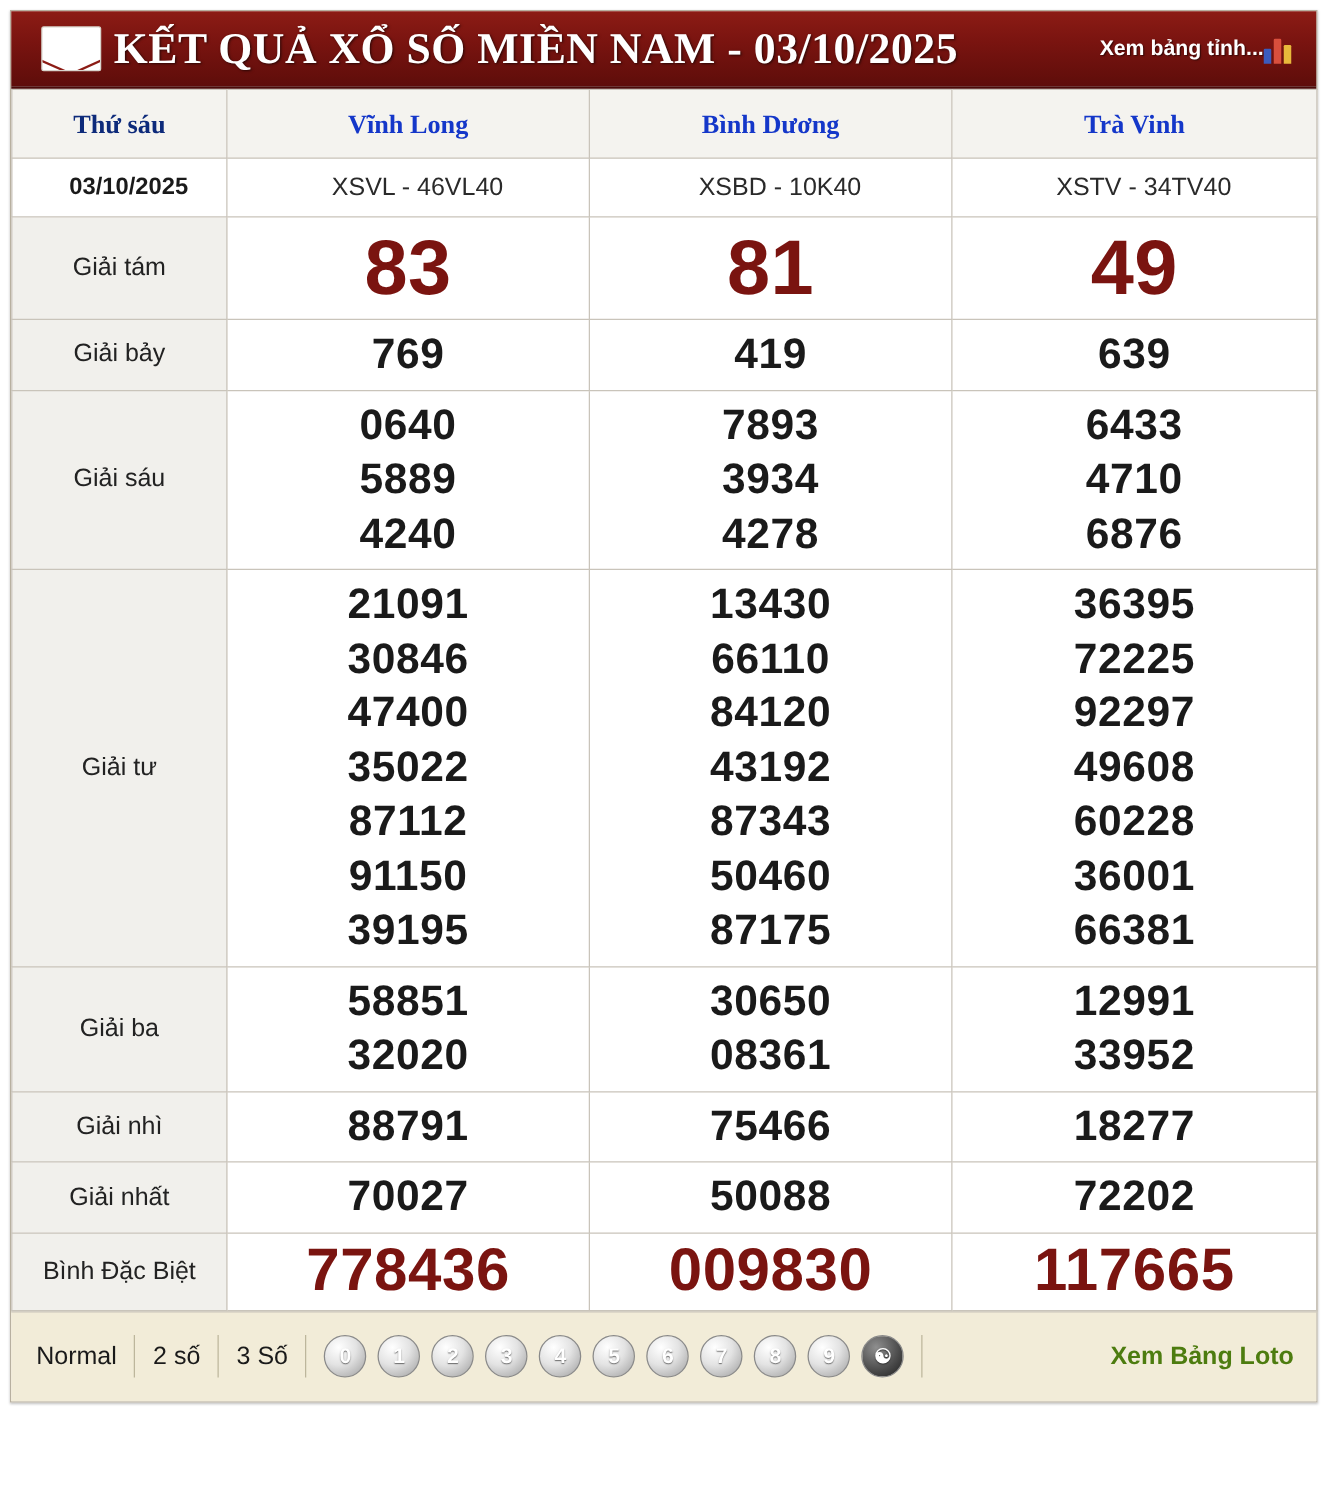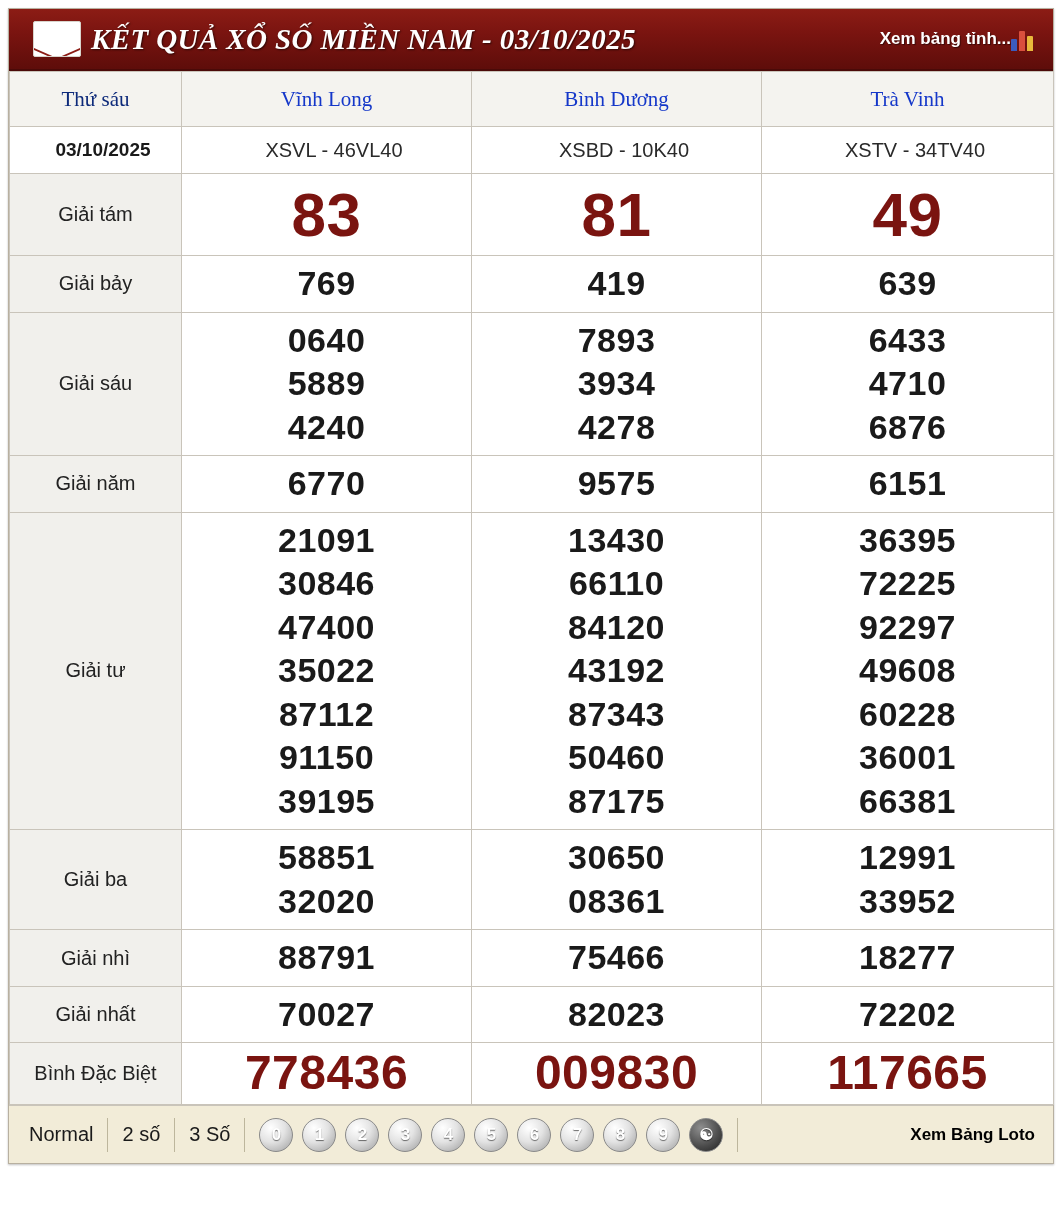--- a/index.html
+++ b/index.html
@@ -69,25 +69,24 @@
     width: 50px; height: 28px;
     border-bottom: 2px solid #8c1c15;
     transform: skewY(-24deg);
     transform-origin: right top;
   }
   .header-title {
     flex: 1 1 auto;
     color: #ffffff;
     font-family: "Liberation Serif", serif;
     font-weight: bold;
-    font-size: 29px;
+    font-size: 35px;
     letter-spacing: 0.4px;
     text-shadow: 1px 1px 2px rgba(0,0,0,0.6);
     white-space: nowrap;
-    font-style: italic;
   }
   .header-right {
     flex: 0 0 auto;
     display: flex;
     align-items: center;
     gap: 0;
     padding-right: 6px;
   }
   .header-link {
     color: #ffffff;
@@ -127,21 +126,21 @@
     border: 1px solid #c9c4ba;
     text-align: center;
     vertical-align: middle;
   }
 
   .row-province th {
     background: #f4f3ef;
     height: 52px;
     font-family: "Liberation Serif", serif;
     font-size: 21px;
-    font-weight: normal;
+    font-weight: bold;
   }
   .th-day { color: #0d2a7a; }
   .th-prov { color: #1437c9; }
 
   .row-code td {
     background: #ffffff;
     height: 44px;
     font-size: 20px;
     color: #2a2a2a;
     font-family: "Liberation Sans", sans-serif;
@@ -179,21 +178,21 @@
   .row-special .num-cell {
     font-size: 48px;
     color: #7a1410;
     line-height: 1.1;
     padding: 4px 12px;
   }
   .row-special .prize-label { font-size: 20px; font-weight: normal; }
 
   
   .footer {
-    height: 58px;
+    height: 72px;
     box-sizing: border-box;
     background: #f2ecd8;
     border-top: 1px solid #c9c4ba;
     display: flex;
     align-items: center;
     padding: 0 8px;
     gap: 0;
   }
   .fbtn {
     font-size: 20px;
@@ -226,23 +225,23 @@
     align-items: center;
     justify-content: center;
     text-shadow: 0 1px 1px rgba(0,0,0,0.55);
   }
   .ball.yin {
     background: radial-gradient(circle at 34% 28%, #8f8f8f 0%, #4a4a4a 60%, #202020 100%);
     font-size: 16px;
   }
   .footer-right {
     margin-left: auto;
-    font-size: 17px;
-    font-weight: bold;
-    color: #000000;
+    font-size: 20px;
+    font-weight: bold;
+    color: #4d7c0f;
     padding-right: 10px;
     white-space: nowrap;
   }
 </style>
 </head>
 <body>
 
 <div id="page">
   <div class="board">
 
@@ -318,32 +317,20 @@
               <div>3934</div>
               <div>4278</div>
             </td>
           <td class="num-cell">
               <div>6433</div>
               <div>4710</div>
               <div>6876</div>
             </td>
         </tr>
 
-        <tr class="row-g5">
-          <td class="prize-label">Giải năm</td>
-          <td class="num-cell">
-              <div>6770</div>
-            </td>
-          <td class="num-cell">
-              <div>9575</div>
-            </td>
-          <td class="num-cell">
-              <div>6151</div>
-            </td>
-        </tr>
 
         <tr class="row-g4">
           <td class="prize-label">Giải tư</td>
           <td class="num-cell">
               <div>21091</div>
               <div>30846</div>
               <div>47400</div>
               <div>35022</div>
               <div>87112</div>
               <div>91150</div>
@@ -397,21 +384,21 @@
               <div>18277</div>
             </td>
         </tr>
 
         <tr class="row-g1">
           <td class="prize-label">Giải nhất</td>
           <td class="num-cell">
               <div>70027</div>
             </td>
           <td class="num-cell">
-              <div>82023</div>
+              <div>50088</div>
             </td>
           <td class="num-cell">
               <div>72202</div>
             </td>
         </tr>
 
         <tr class="row-special">
           <td class="prize-label">Bình Đặc Biệt</td>
           <td class="num-cell">
               <div>778436</div>

